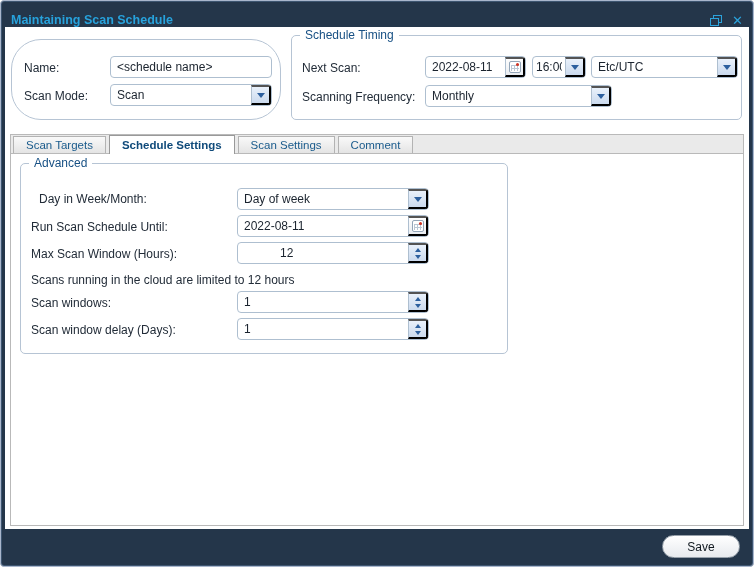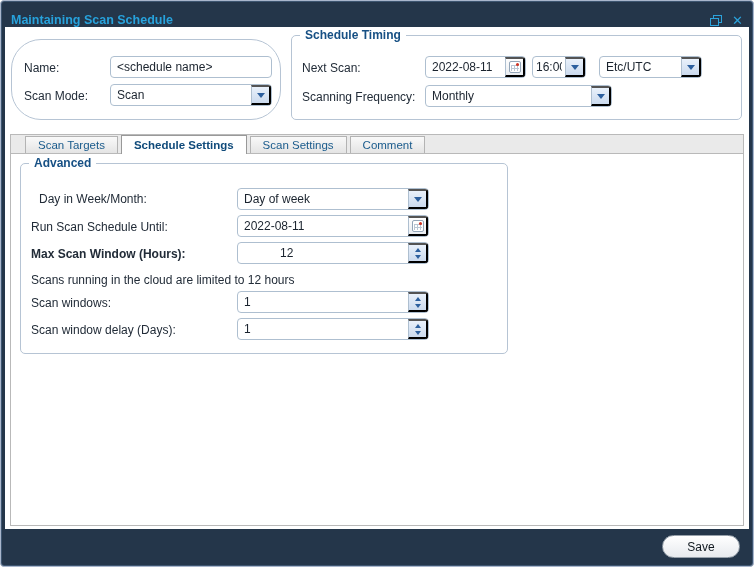--- a/index.html
+++ b/index.html
@@ -19,39 +19,39 @@
   .tb-icons{display:flex;align-items:center;gap:10px;}
   .icon-restore{position:relative;width:12px;height:11px;cursor:pointer;}
   .icon-restore::before{content:"";position:absolute;right:0;top:0;width:7px;height:6px;border:1px solid #2ba3dc;}
   .icon-restore::after{content:"";position:absolute;left:0;bottom:0;width:7px;height:6px;border:1px solid #2ba3dc;background:#24364a;}
   .icon-close{color:#2ba3dc;font-size:13px;font-weight:bold;line-height:1;cursor:pointer;font-family:"DejaVu Sans",sans-serif;}
 
   
   .content{position:absolute;left:4px;right:4px;top:26px;bottom:37px;background:#fff;}
 
   .group{position:absolute;border:1px solid #b6c4d4;border-radius:5px;}
-  .legend{position:absolute;top:-8px;left:8px;background:#fff;padding:0 5px;font-size:12px;font-weight:bold;color:#175084;white-space:nowrap;text-align:center;}
+  .legend{position:absolute;top:-8px;left:8px;background:#fff;padding:0 5px;font-size:12px;font-weight:normal;color:#175084;white-space:nowrap;text-align:center;}
 
   .lbl{position:absolute;font-size:12px;color:#222c38;white-space:nowrap;}
 
   .field{position:absolute;height:22px;border:1px solid #aebfd0;border-radius:4px;background:#fff;display:flex;overflow:hidden;}
   .field input{flex:1;min-width:0;border:none;outline:none;background:transparent;padding:0 6px;font-family:"Liberation Sans","DejaVu Sans",sans-serif;font-size:12px;color:#1a232e;}
   .trigger{width:20px;flex:0 0 20px;border-left:1px solid #aebfd0;background:linear-gradient(#e9f1fb,#cbdaee);display:flex;flex-direction:column;align-items:center;justify-content:center;cursor:pointer;padding:0;}
   .trigger.cal{background:linear-gradient(#fdfdfd,#e9edf2);}
   .arr-down{width:0;height:0;border-left:4px solid transparent;border-right:4px solid transparent;border-top:5px solid #2c5f9e;}
   .arr-up-sm{width:0;height:0;border-left:3.5px solid transparent;border-right:3.5px solid transparent;border-bottom:4px solid #2c5f9e;margin-bottom:3px;}
   .arr-down-sm{width:0;height:0;border-left:3.5px solid transparent;border-right:3.5px solid transparent;border-top:4px solid #2c5f9e;}
   .cal-glyph{position:relative;width:12px;height:12px;background:#fff;border:1px solid #93a5b8;border-radius:2px;}
   .cal-glyph::before{content:"";position:absolute;left:1px;right:1px;top:3px;bottom:1px;
     background:repeating-linear-gradient(to right,#b9c6d4 0 1px,transparent 1px 3px),
                repeating-linear-gradient(to bottom,#b9c6d4 0 1px,transparent 1px 3px);}
   .cal-glyph::after{content:"";position:absolute;right:1px;top:1px;width:3px;height:3px;border-radius:50%;background:#cf3323;}
 
   
-  .tabbar{position:absolute;left:5px;right:5px;top:107px;height:20px;background:#eaeaea;border:1px solid #b9b9b9;display:flex;align-items:stretch;padding-left:14px;overflow:visible;}
+  .tabbar{position:absolute;left:5px;right:5px;top:107px;height:20px;background:#eaeaea;border:1px solid #b9b9b9;display:flex;align-items:stretch;padding-left:2px;overflow:visible;}
   .tab{position:relative;display:flex;align-items:center;padding:0 12px;margin:1px 3px 0 0;font-size:11.5px;color:#1a5b8c;background:linear-gradient(#f9f9f9,#e4e4e4);border:1px solid #b3b3b3;border-bottom:none;cursor:pointer;white-space:nowrap;}
   .tab.active{background:#fff;font-weight:bold;color:#0f4a7a;border-color:#999;margin-top:0;margin-bottom:-1px;z-index:2;}
 
   .panel{position:absolute;left:5px;right:5px;top:127px;bottom:3px;background:#fff;border:1px solid #b9b9b9;border-top:none;}
 
   .note{position:absolute;font-size:12px;color:#222c38;white-space:nowrap;}
 
   
   .save-btn{position:absolute;right:13px;bottom:8px;width:78px;height:23px;border-radius:12px;
     background:linear-gradient(#ffffff,#e7eaee);border:1px solid #97a1ab;font-family:"Liberation Sans","DejaVu Sans",sans-serif;
@@ -94,21 +94,21 @@
         <button class="trigger cal">
             <span class="cal-glyph"></span>
           </button>
       </div>
       <div class="field" style="left:240px;top:20px;width:54px;">
         <input style="padding: 0px 3px;" value="16:00">
         <button class="trigger">
             <span class="arr-down"></span>
           </button>
       </div>
-      <div class="field" style="left:299px;top:20px;width:103px;margin-left:8px;">
+      <div class="field" style="left:299px;top:20px;width:147px;">
         <input value="Etc/UTC" style="">
         <button class="trigger">
             <span class="arr-down"></span>
           </button>
       </div>
       <span class="lbl" style="left:10px;top:54px;">Scanning Frequency:</span>
       <div class="field" style="left:133px;top:49px;width:187px;">
         <input value="Monthly" style="">
         <button class="trigger">
             <span class="arr-down"></span>
@@ -144,21 +144,21 @@
         </div>
 
         <span class="lbl" style="left:10px;top:56px;">Run Scan Schedule Until:</span>
         <div class="field" style="left:216px;top:51px;width:192px;">
           <input value="2022-08-11" style="">
           <button class="trigger cal">
               <span class="cal-glyph"></span>
             </button>
         </div>
 
-        <span class="lbl" style="left:10px;top:83px;font-weight:bold;">Max Scan Window (Hours):</span>
+        <span class="lbl" style="left:10px;top:83px;">Max Scan Window (Hours):</span>
         <div class="field" style="left:216px;top:78px;width:192px;padding-left:36px;">
           <input value="12" style="">
           <button class="trigger">
             <span class="arr-up-sm"></span>
             <span class="arr-down-sm"></span>
           </button>
         </div>
 
         <span class="note" style="left:10px;top:109px;">Scans running in the cloud are limited to 12 hours</span>
 

